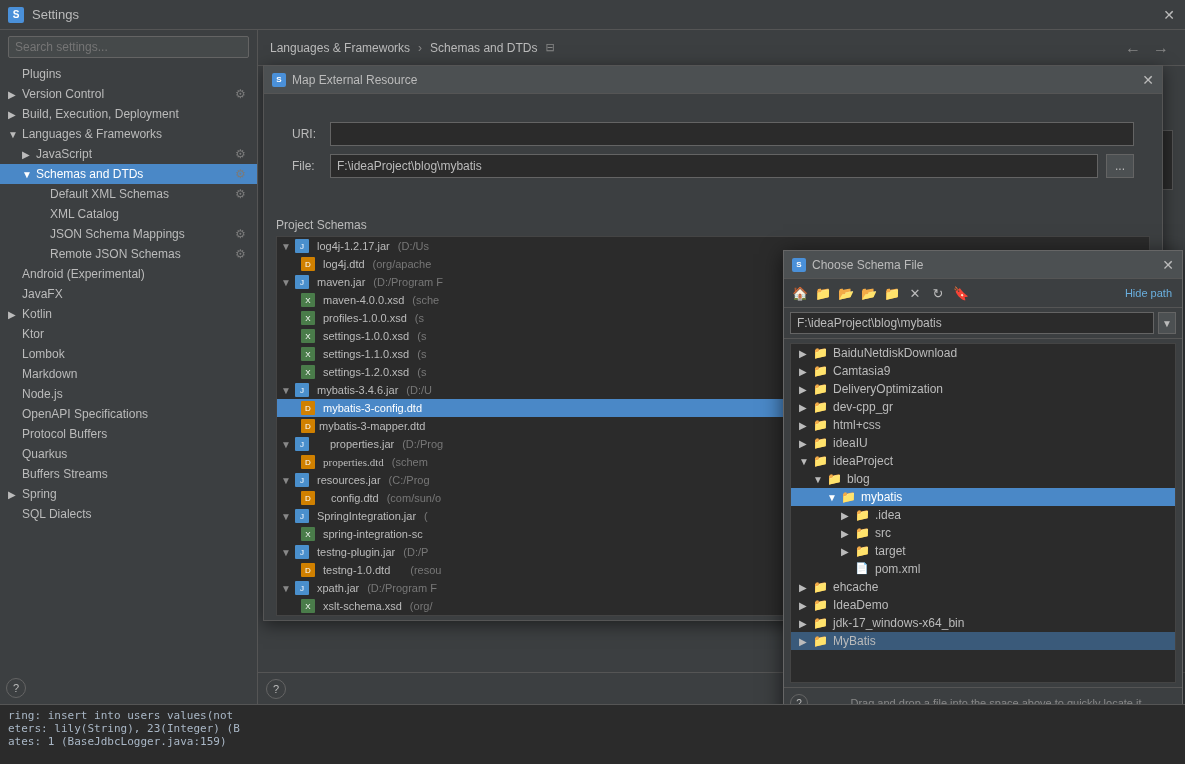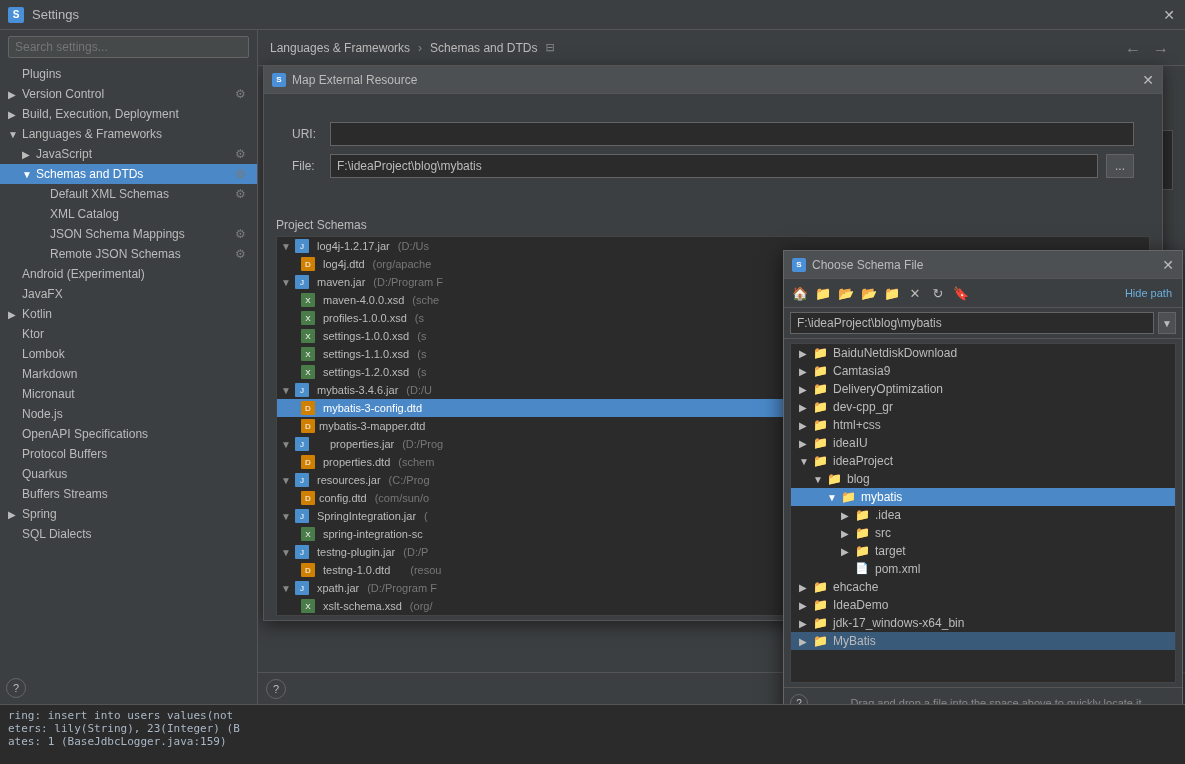--- a/index.html
+++ b/index.html
@@ -201,24 +201,20 @@
         <div class="sidebar-item">
           <span class="arrow"></span>
           <span class="item-text">Lombok</span>
         </div>
 
         <div class="sidebar-item">
           <span class="arrow"></span>
           <span class="item-text">Markdown</span>
         </div>
 
-        <div class="sidebar-item">
-          <span class="arrow"></span>
-          <span class="item-text">Micronaut</span>
-        </div>
 
         <div class="sidebar-item">
           <span class="arrow"></span>
           <span class="item-text">Node.js</span>
         </div>
 
         <div class="sidebar-item">
           <span class="arrow"></span>
           <span class="item-text">OpenAPI Specifications</span>
         </div>
@@ -358,33 +354,33 @@
               </div>
 
               <div class="schema-entry" style="padding-left:4px;">
                 <span style="color:#888;font-size:10px;width:10px;">▼</span>
                 <span class="schema-icon" style="background:#4a8fcc;">J</span>
                 <span style="margin-left:4px;padding-left:13px;">properties.jar</span>
                 <span style="color:#777;margin-left:4px;">(D:/Prog</span>
               </div>
               <div class="schema-entry" style="padding-left:24px;">
                 <span class="schema-icon schema-dtd-icon">D</span>
-                <span style="margin-left:4px;">properties.dtd</span>
+                <span style="margin-left:4px;font-family:Liberation Serif, serif;">properties.dtd</span>
                 <span style="color:#777;margin-left:4px;">(schem</span>
               </div>
 
               <div class="schema-entry" style="padding-left:4px;">
                 <span style="color:#888;font-size:10px;width:10px;">▼</span>
                 <span class="schema-icon" style="background:#4a8fcc;">J</span>
                 <span style="margin-left:4px;">resources.jar</span>
                 <span style="color:#777;margin-left:4px;">(C:/Prog</span>
               </div>
               <div class="schema-entry" style="padding-left:24px;">
                 <span class="schema-icon schema-dtd-icon">D</span>
-                <span style="margin-left:0;">config.dtd</span>
+                <span style="margin-left:12px;">config.dtd</span>
                 <span style="color:#777;margin-left:4px;">(com/sun/o</span>
               </div>
 
               <div class="schema-entry" style="padding-left:4px;">
                 <span style="color:#888;font-size:10px;width:10px;">▼</span>
                 <span class="schema-icon" style="background:#4a8fcc;">J</span>
                 <span style="margin-left:4px;">SpringIntegration.jar</span>
                 <span style="color:#777;margin-left:4px;">(</span>
               </div>
               <div class="schema-entry" style="padding-left:24px;">

